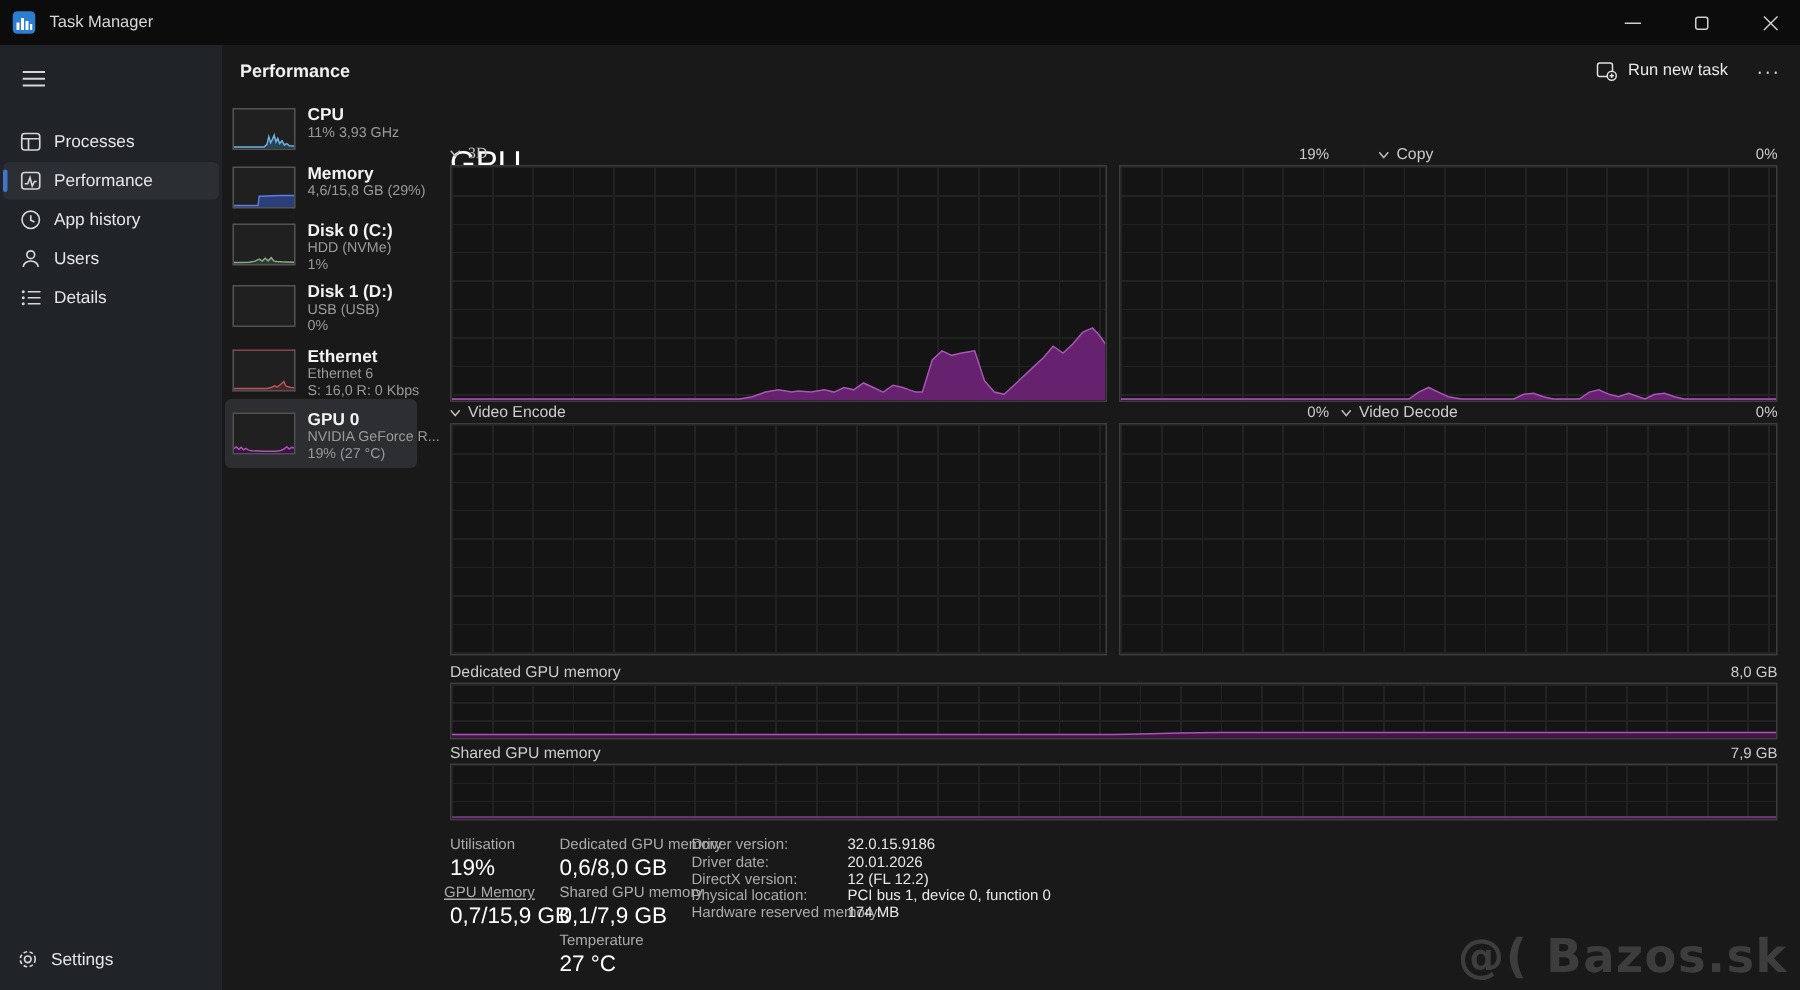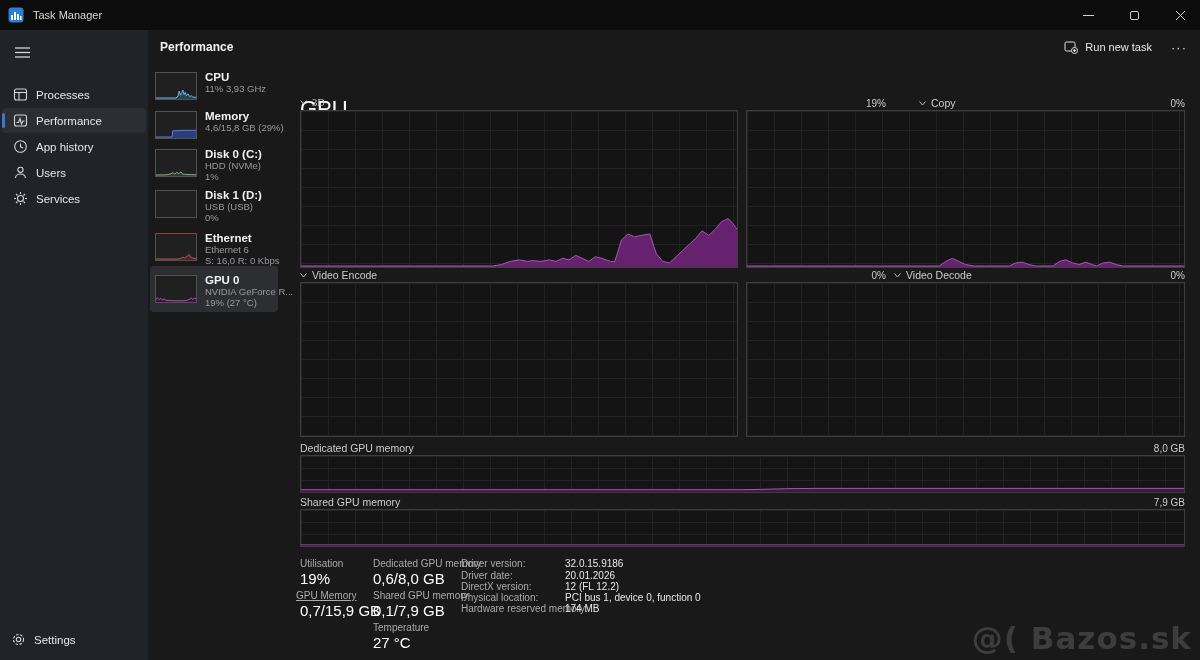--- a/index.html
+++ b/index.html
@@ -141,34 +141,29 @@
             <svg width="15" height="15" viewBox="0 0 15 15">
               <circle cx="7.5" cy="4.8" r="2.6" fill="none" stroke="#d6d6d6" stroke-width="1.1"></circle>
               <path d="M2.5,13 a5,4 0 0 1 10,0" fill="none" stroke="#d6d6d6" stroke-width="1.1"></path>
             </svg>
           </span>
         <span>Users</span>
       </div>
       <div class="nav-item">
         <span class="nicon">
             <svg width="15" height="15" viewBox="0 0 15 15">
-              <circle cx="7.5" cy="7.5" r="3" fill="none" stroke="#d6d6d6" stroke-width="1.1"></circle>
-              <g stroke="#d6d6d6" stroke-width="1.1">
-                <line x1="7.5" y1="1" x2="7.5" y2="3"></line>
-                <line x1="7.5" y1="12" x2="7.5" y2="14"></line>
-                <line x1="1" y1="7.5" x2="3" y2="7.5"></line>
-                <line x1="12" y1="7.5" x2="14" y2="7.5"></line>
-                <line x1="3" y1="3" x2="4.5" y2="4.5"></line>
-                <line x1="10.5" y1="10.5" x2="12" y2="12"></line>
-                <line x1="12" y1="3" x2="10.5" y2="4.5"></line>
-                <line x1="4.5" y1="10.5" x2="3" y2="12"></line>
-              </g>
-            </svg>
-          </span>
-        <span>Services</span>
+              <circle cx="2.5" cy="3.5" r="1" fill="#d6d6d6"></circle>
+              <line x1="5.5" y1="3.5" x2="14" y2="3.5" stroke="#d6d6d6" stroke-width="1.1"></line>
+              <circle cx="2.5" cy="7.5" r="1" fill="#d6d6d6"></circle>
+              <line x1="5.5" y1="7.5" x2="14" y2="7.5" stroke="#d6d6d6" stroke-width="1.1"></line>
+              <circle cx="2.5" cy="11.5" r="1" fill="#d6d6d6"></circle>
+              <line x1="5.5" y1="11.5" x2="14" y2="11.5" stroke="#d6d6d6" stroke-width="1.1"></line>
+            </svg>
+          </span>
+        <span>Details</span>
       </div>
     </div>
     <div class="settings-item">
       <span class="nicon">
           <svg width="15" height="15" viewBox="0 0 15 15">
             <circle cx="7.5" cy="7.5" r="2.2" fill="none" stroke="#d6d6d6" stroke-width="1.1"></circle>
             <circle cx="7.5" cy="7.5" r="5" fill="none" stroke="#d6d6d6" stroke-width="1.1" stroke-dasharray="2.5 1.6"></circle>
           </svg>
         </span>
       <span>Settings</span>

